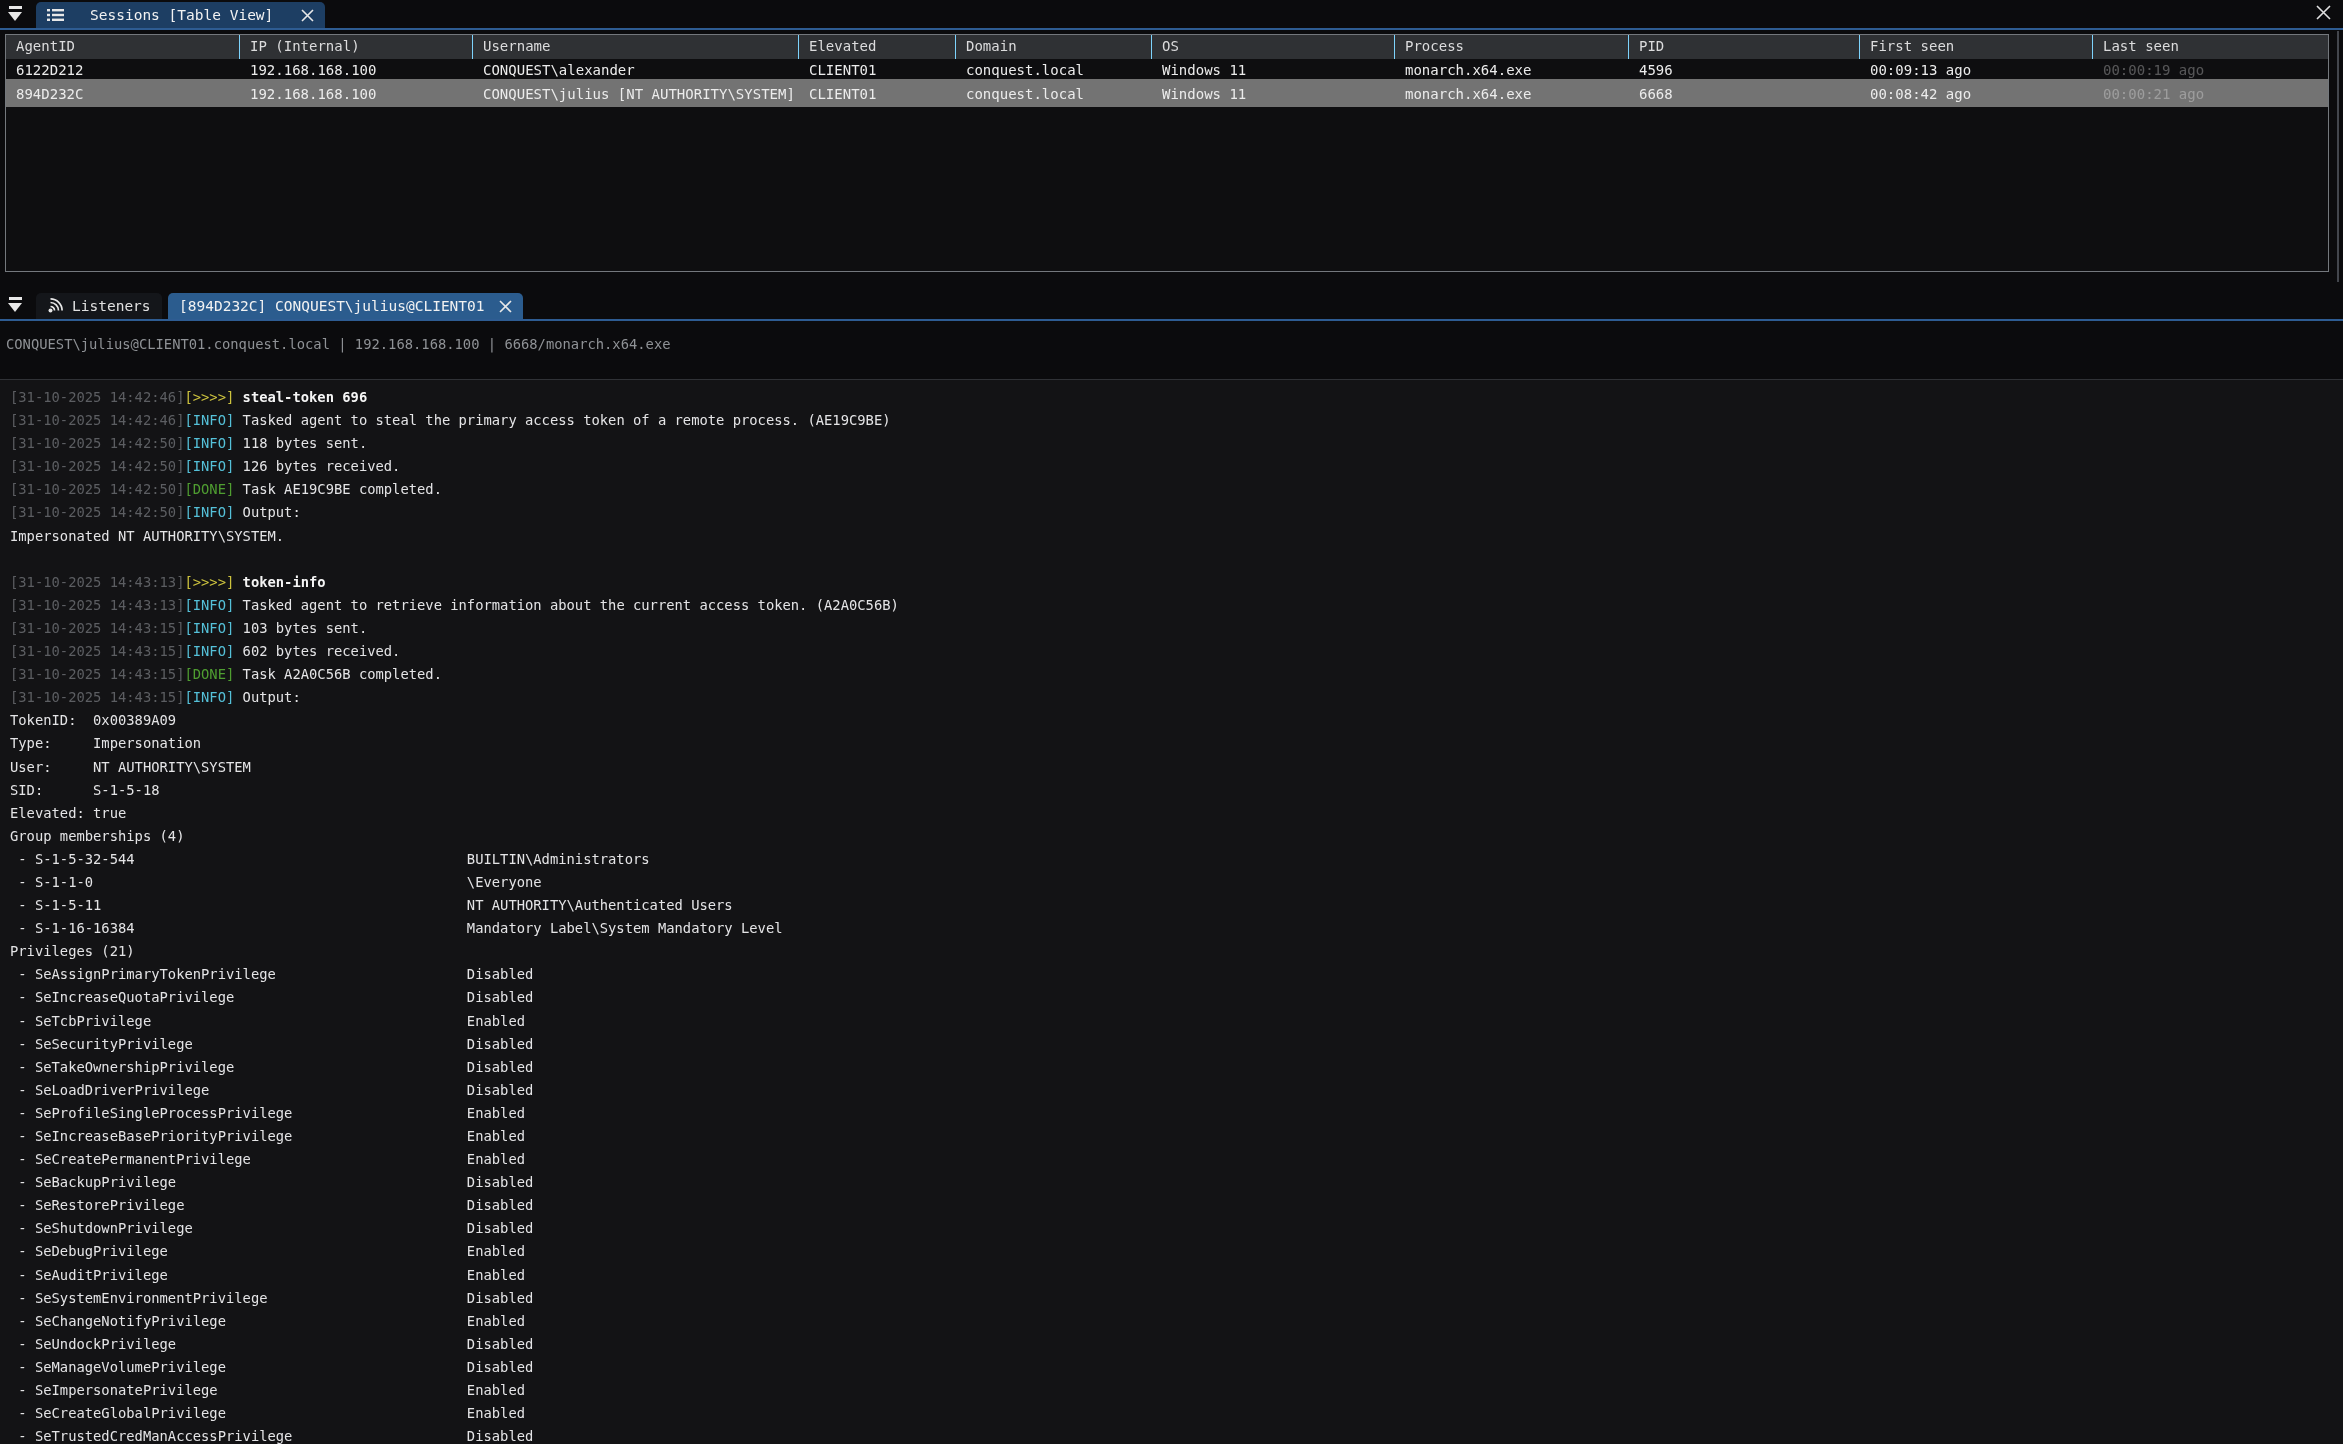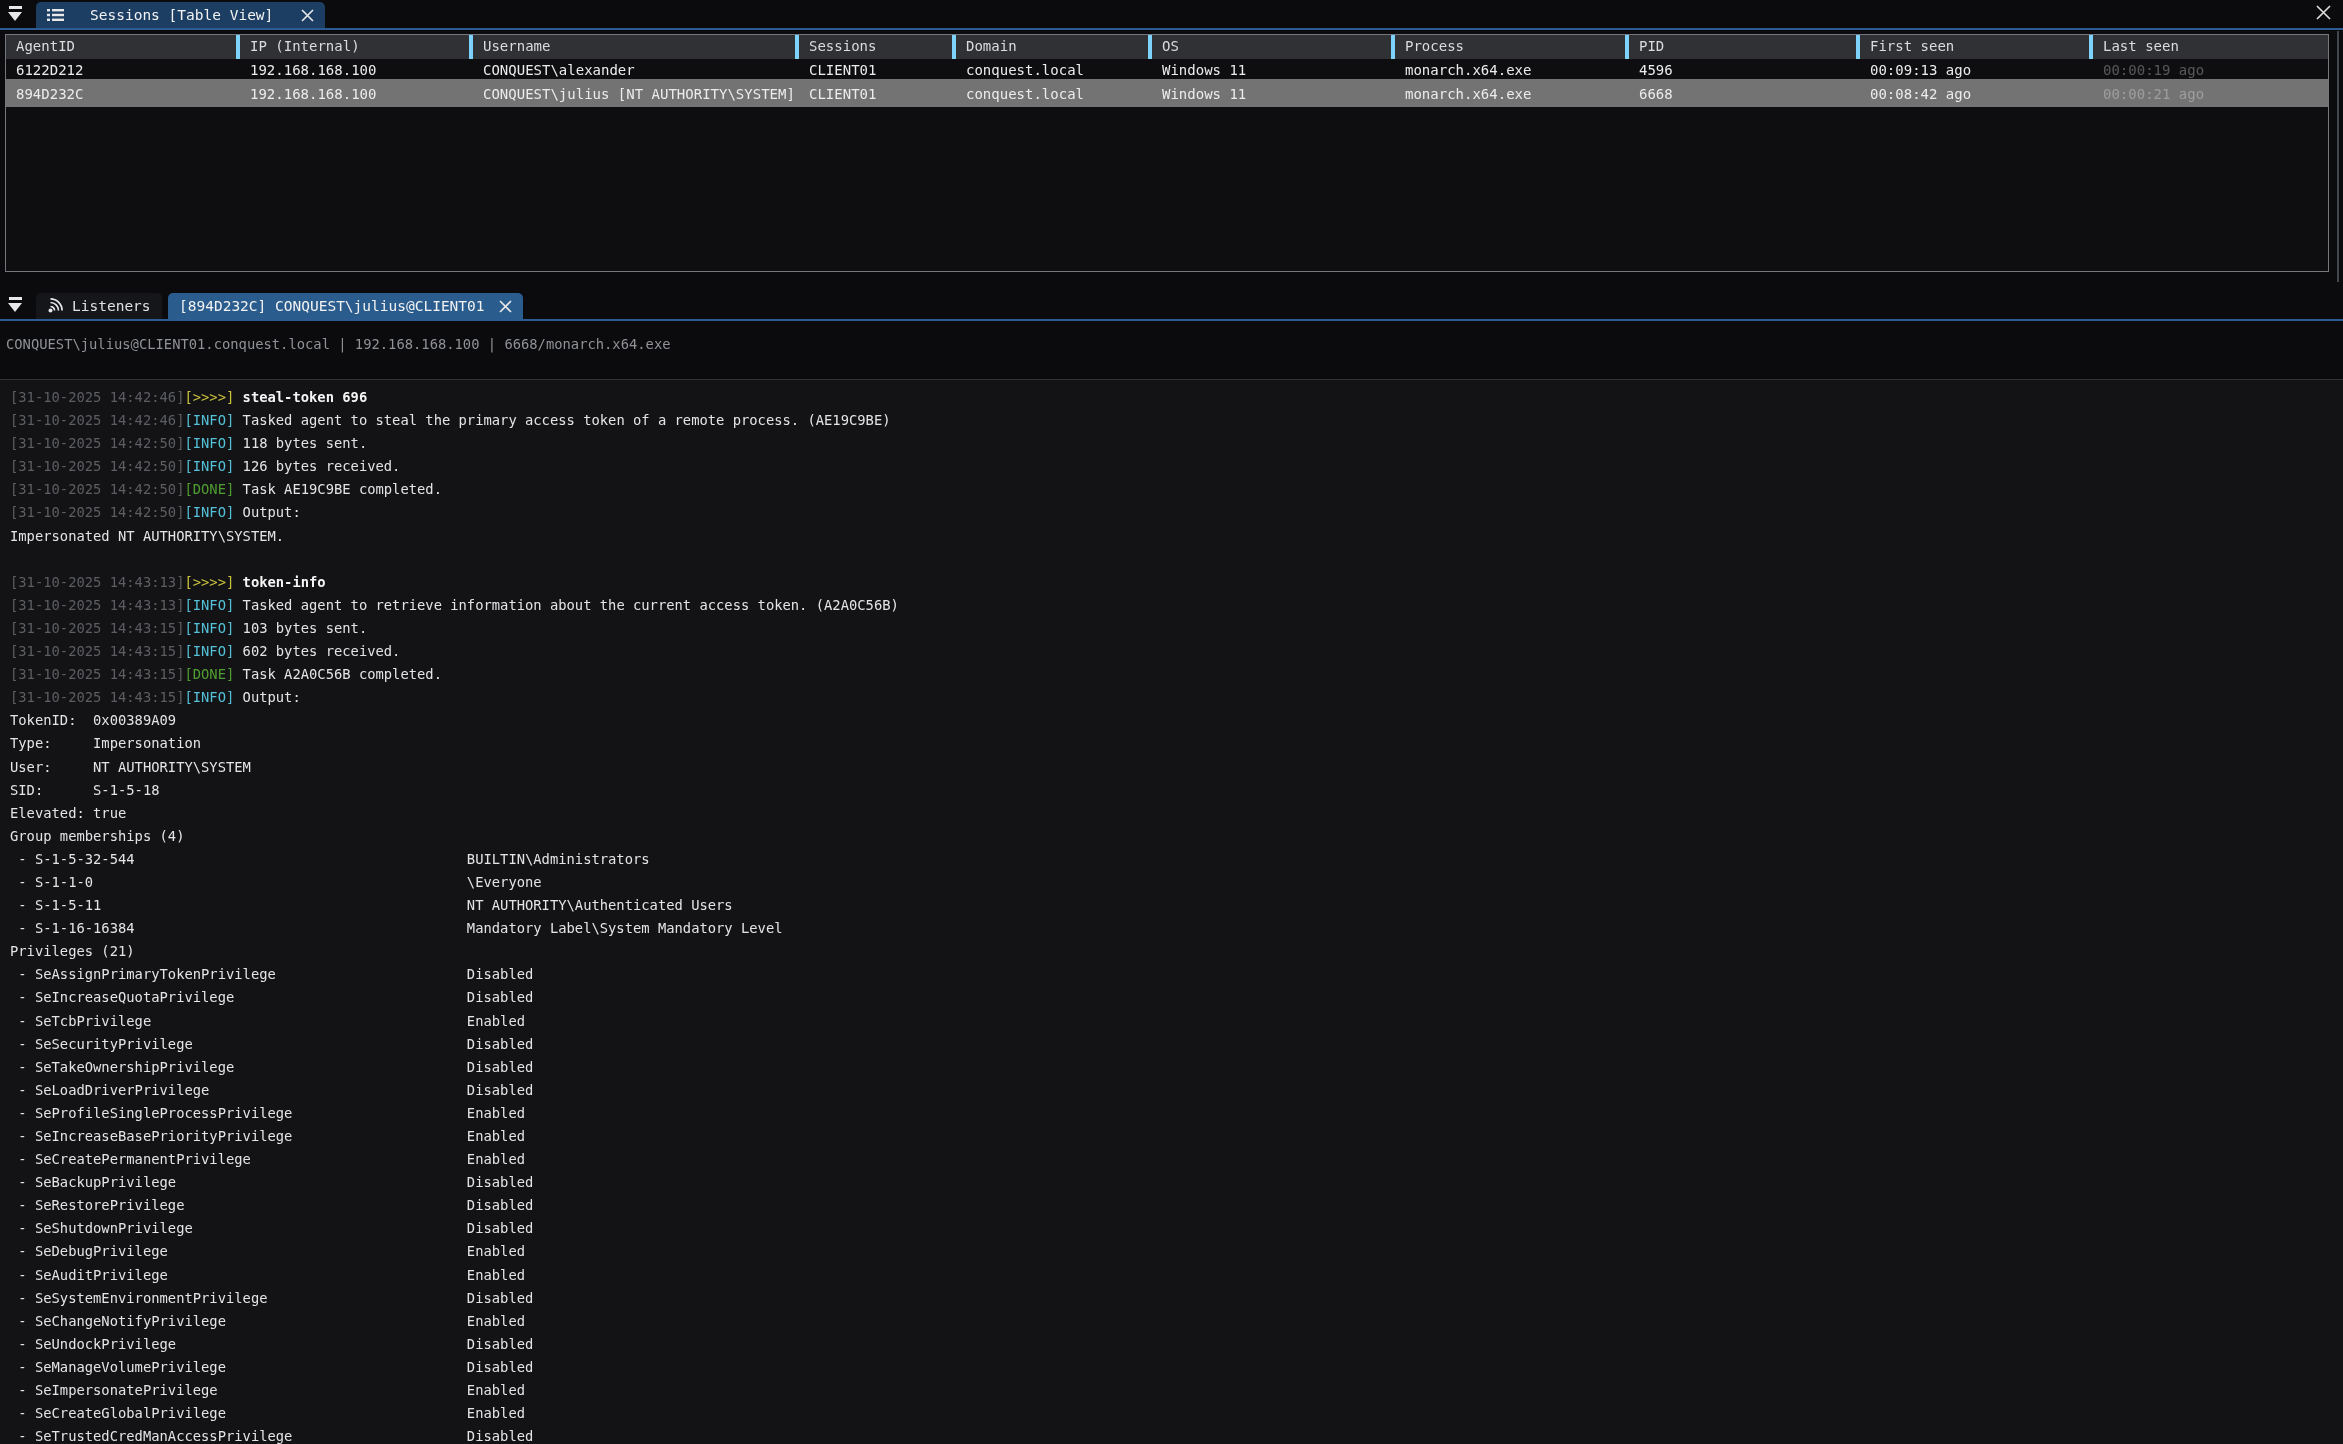--- a/index.html
+++ b/index.html
@@ -27,21 +27,21 @@
   .icon-svg { display:block; }
   .close-x { display:block; margin-left:2px; cursor:pointer; }
   .pane-close { position:absolute; right:12px; top:5px; cursor:pointer; }
   
   .table-panel {
     position:absolute; left:5px; top:34px; width:2324px; height:238px;
     background:#0e0e10; border:1px solid #74787d; box-sizing:border-box;
   }
   .grid-row { display:grid; grid-template-columns:234px 233px 326px 157px 196px 243px 234px 231px 233px minmax(0,1fr); }
   .thead { height:24px; background:#2f3134; color:#dcdcdd; font-size:14px; }
-  .thead .cell { line-height:23px; padding-left:10px; border-right:4px solid #7dd3fc; overflow:hidden; }
+  .thead .cell { line-height:23px; padding-left:10px; border-right:1px solid #7dd3fc; overflow:hidden; }
   .thead .cell:last-child { border-right:none; }
   .trow { height:24px; font-size:14px; color:#ececec; background:#0e0e10; border-bottom:4px solid #737373; box-sizing:border-box; cursor:pointer; }
   .trow .cell { line-height:23px; padding-left:10px; white-space:pre; overflow:hidden; }
   .trow.selected { background:#737373; }
   .cell.dim { color:rgba(255,255,255,0.30); }
   .pane-scrollbar { position:absolute; right:4px; top:31px; width:2px; height:251px; background:#43464d; }
   
   .term-header { position:absolute; left:6px; top:334px; font-size:13.8px; line-height:20px; color:#8f9296; white-space:pre; }
   .term {
     position:absolute; left:0; top:379px; width:2343px; height:1086px; box-sizing:border-box;
@@ -85,21 +85,21 @@
     <svg class="pane-close" width="15" height="15" viewBox="0 0 15 15">
       <path d="M1,1 L14,14 M14,1 L1,14" stroke="#e0e0e0" stroke-width="1.6" fill="none"></path>
     </svg>
   </div>
 
   <div class="table-panel">
     <div class="grid-row thead">
         <div class="cell">AgentID</div>
         <div class="cell">IP (Internal)</div>
         <div class="cell">Username</div>
-        <div class="cell">Sessions</div>
+        <div class="cell">Elevated</div>
         <div class="cell">Domain</div>
         <div class="cell">OS</div>
         <div class="cell">Process</div>
         <div class="cell">PID</div>
         <div class="cell">First seen</div>
         <div class="cell">Last seen</div>
       </div>
     <div>
         <div class="grid-row trow">
           <div class="cell">6122D212</div>

